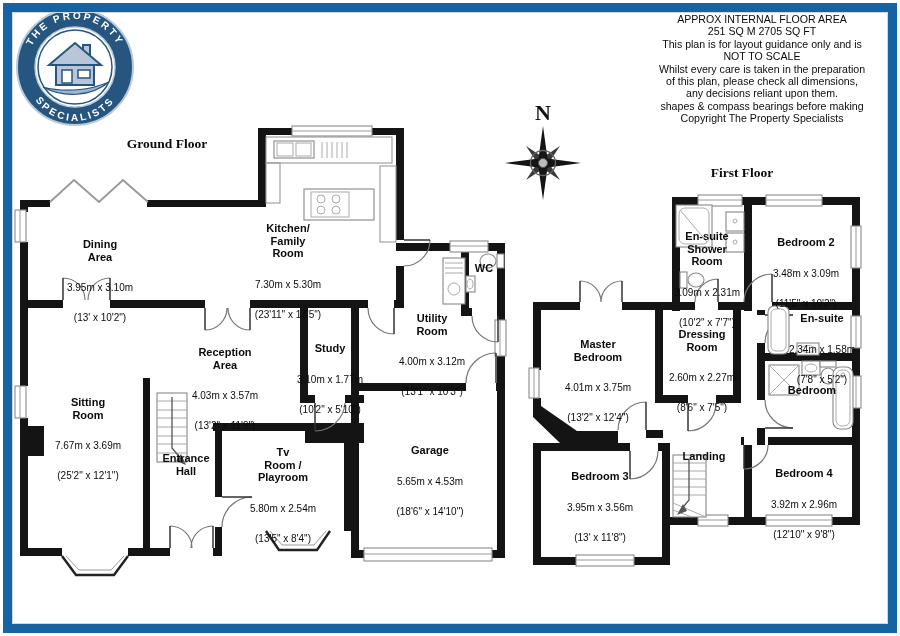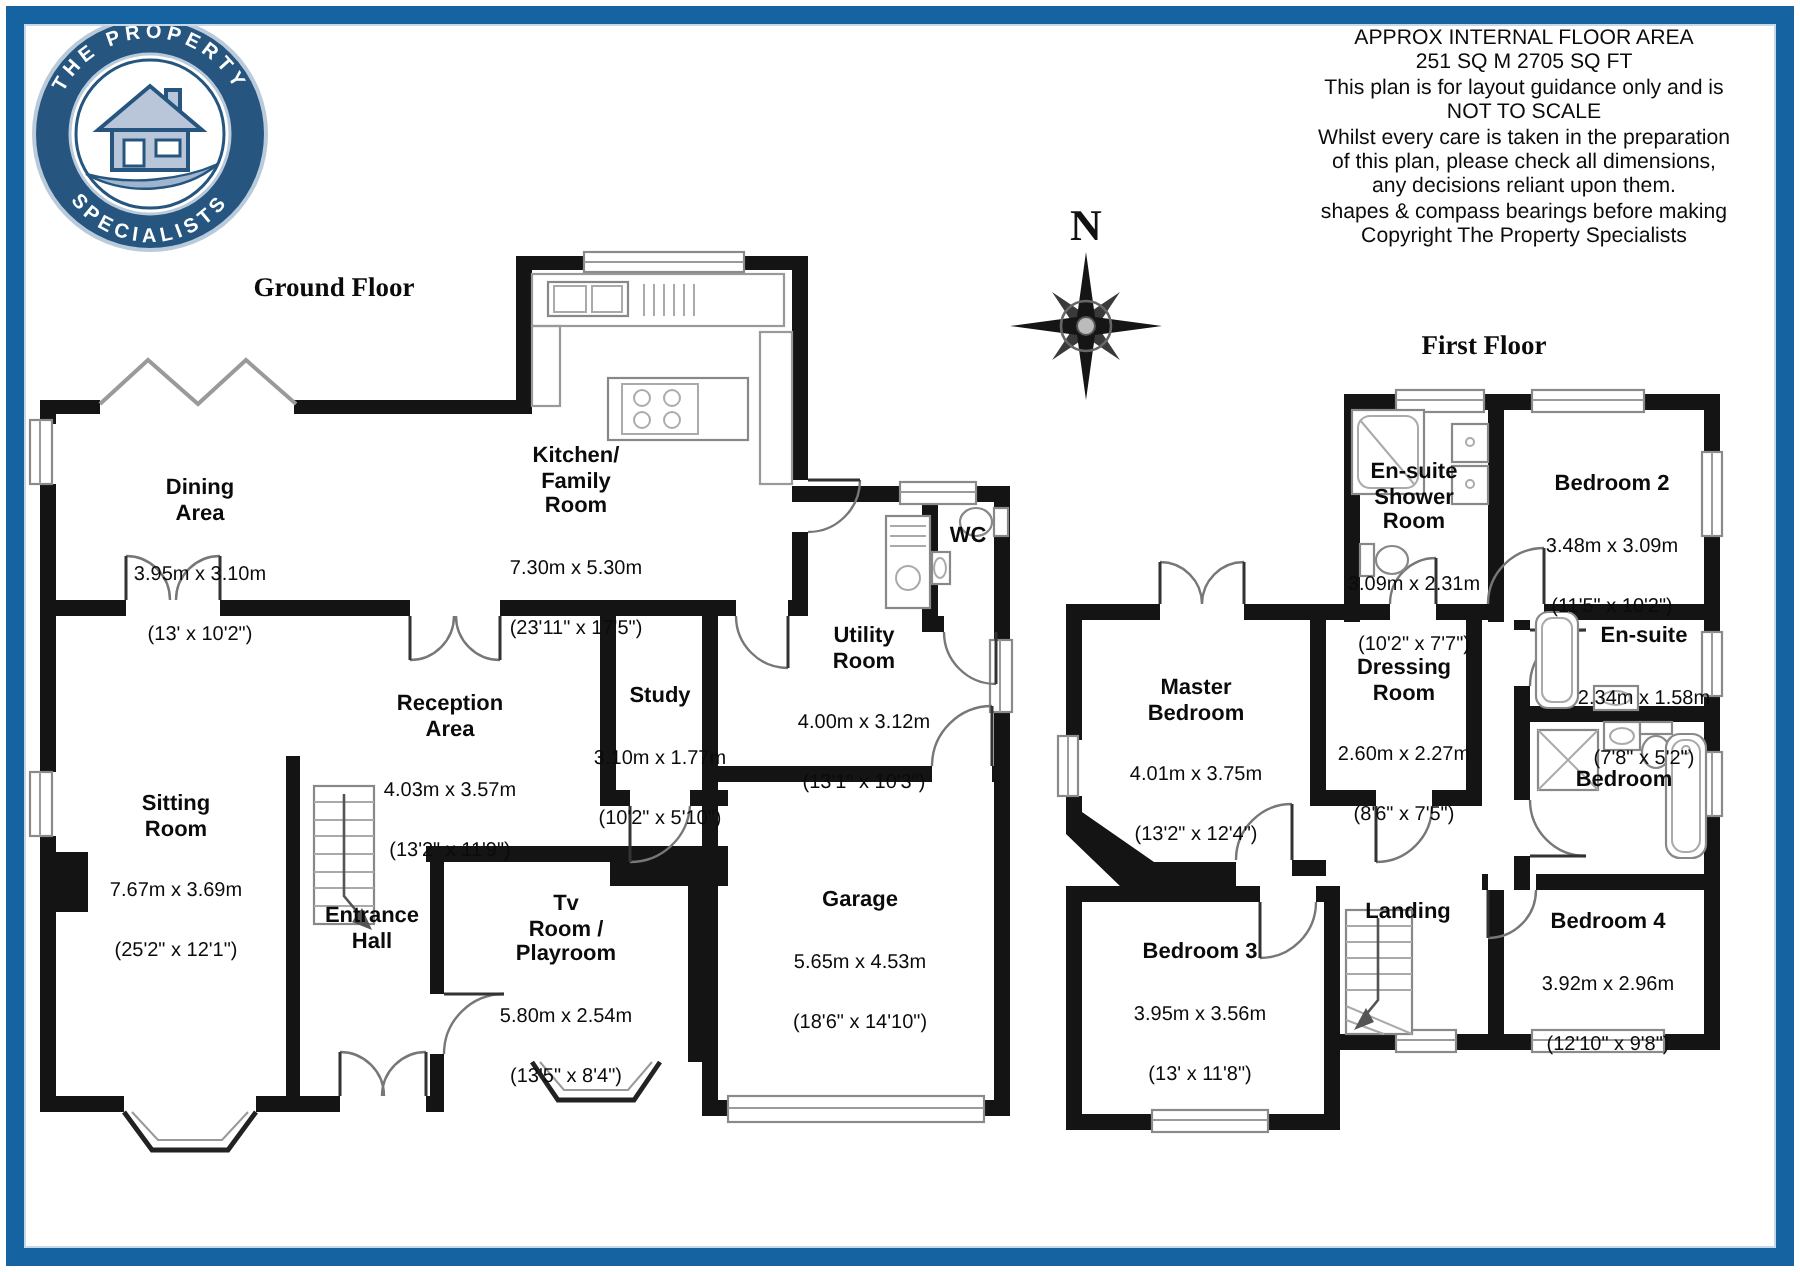--- a/index.html
+++ b/index.html
@@ -428,17 +428,17 @@
   <div class="nm">Bedroom</div>
 </div>
 <div class="lbl" style="left:600px;top:470px">
   <div class="nm">Bedroom 3</div>
   <div class="dm">3.95m x 3.56m</div>
   <div class="df">(13' x 11'8")</div>
 </div>
 <div class="lbl" style="left:704px;top:450px">
   <div class="nm">Landing</div>
 </div>
-<div class="lbl" style="left:804px;top:455px">
+<div class="lbl" style="left:804px;top:467px">
   <div class="nm">Bedroom 4</div>
   <div class="dm">3.92m x 2.96m</div>
   <div class="df">(12'10" x 9'8")</div>
 </div>
 
 </body></html>

